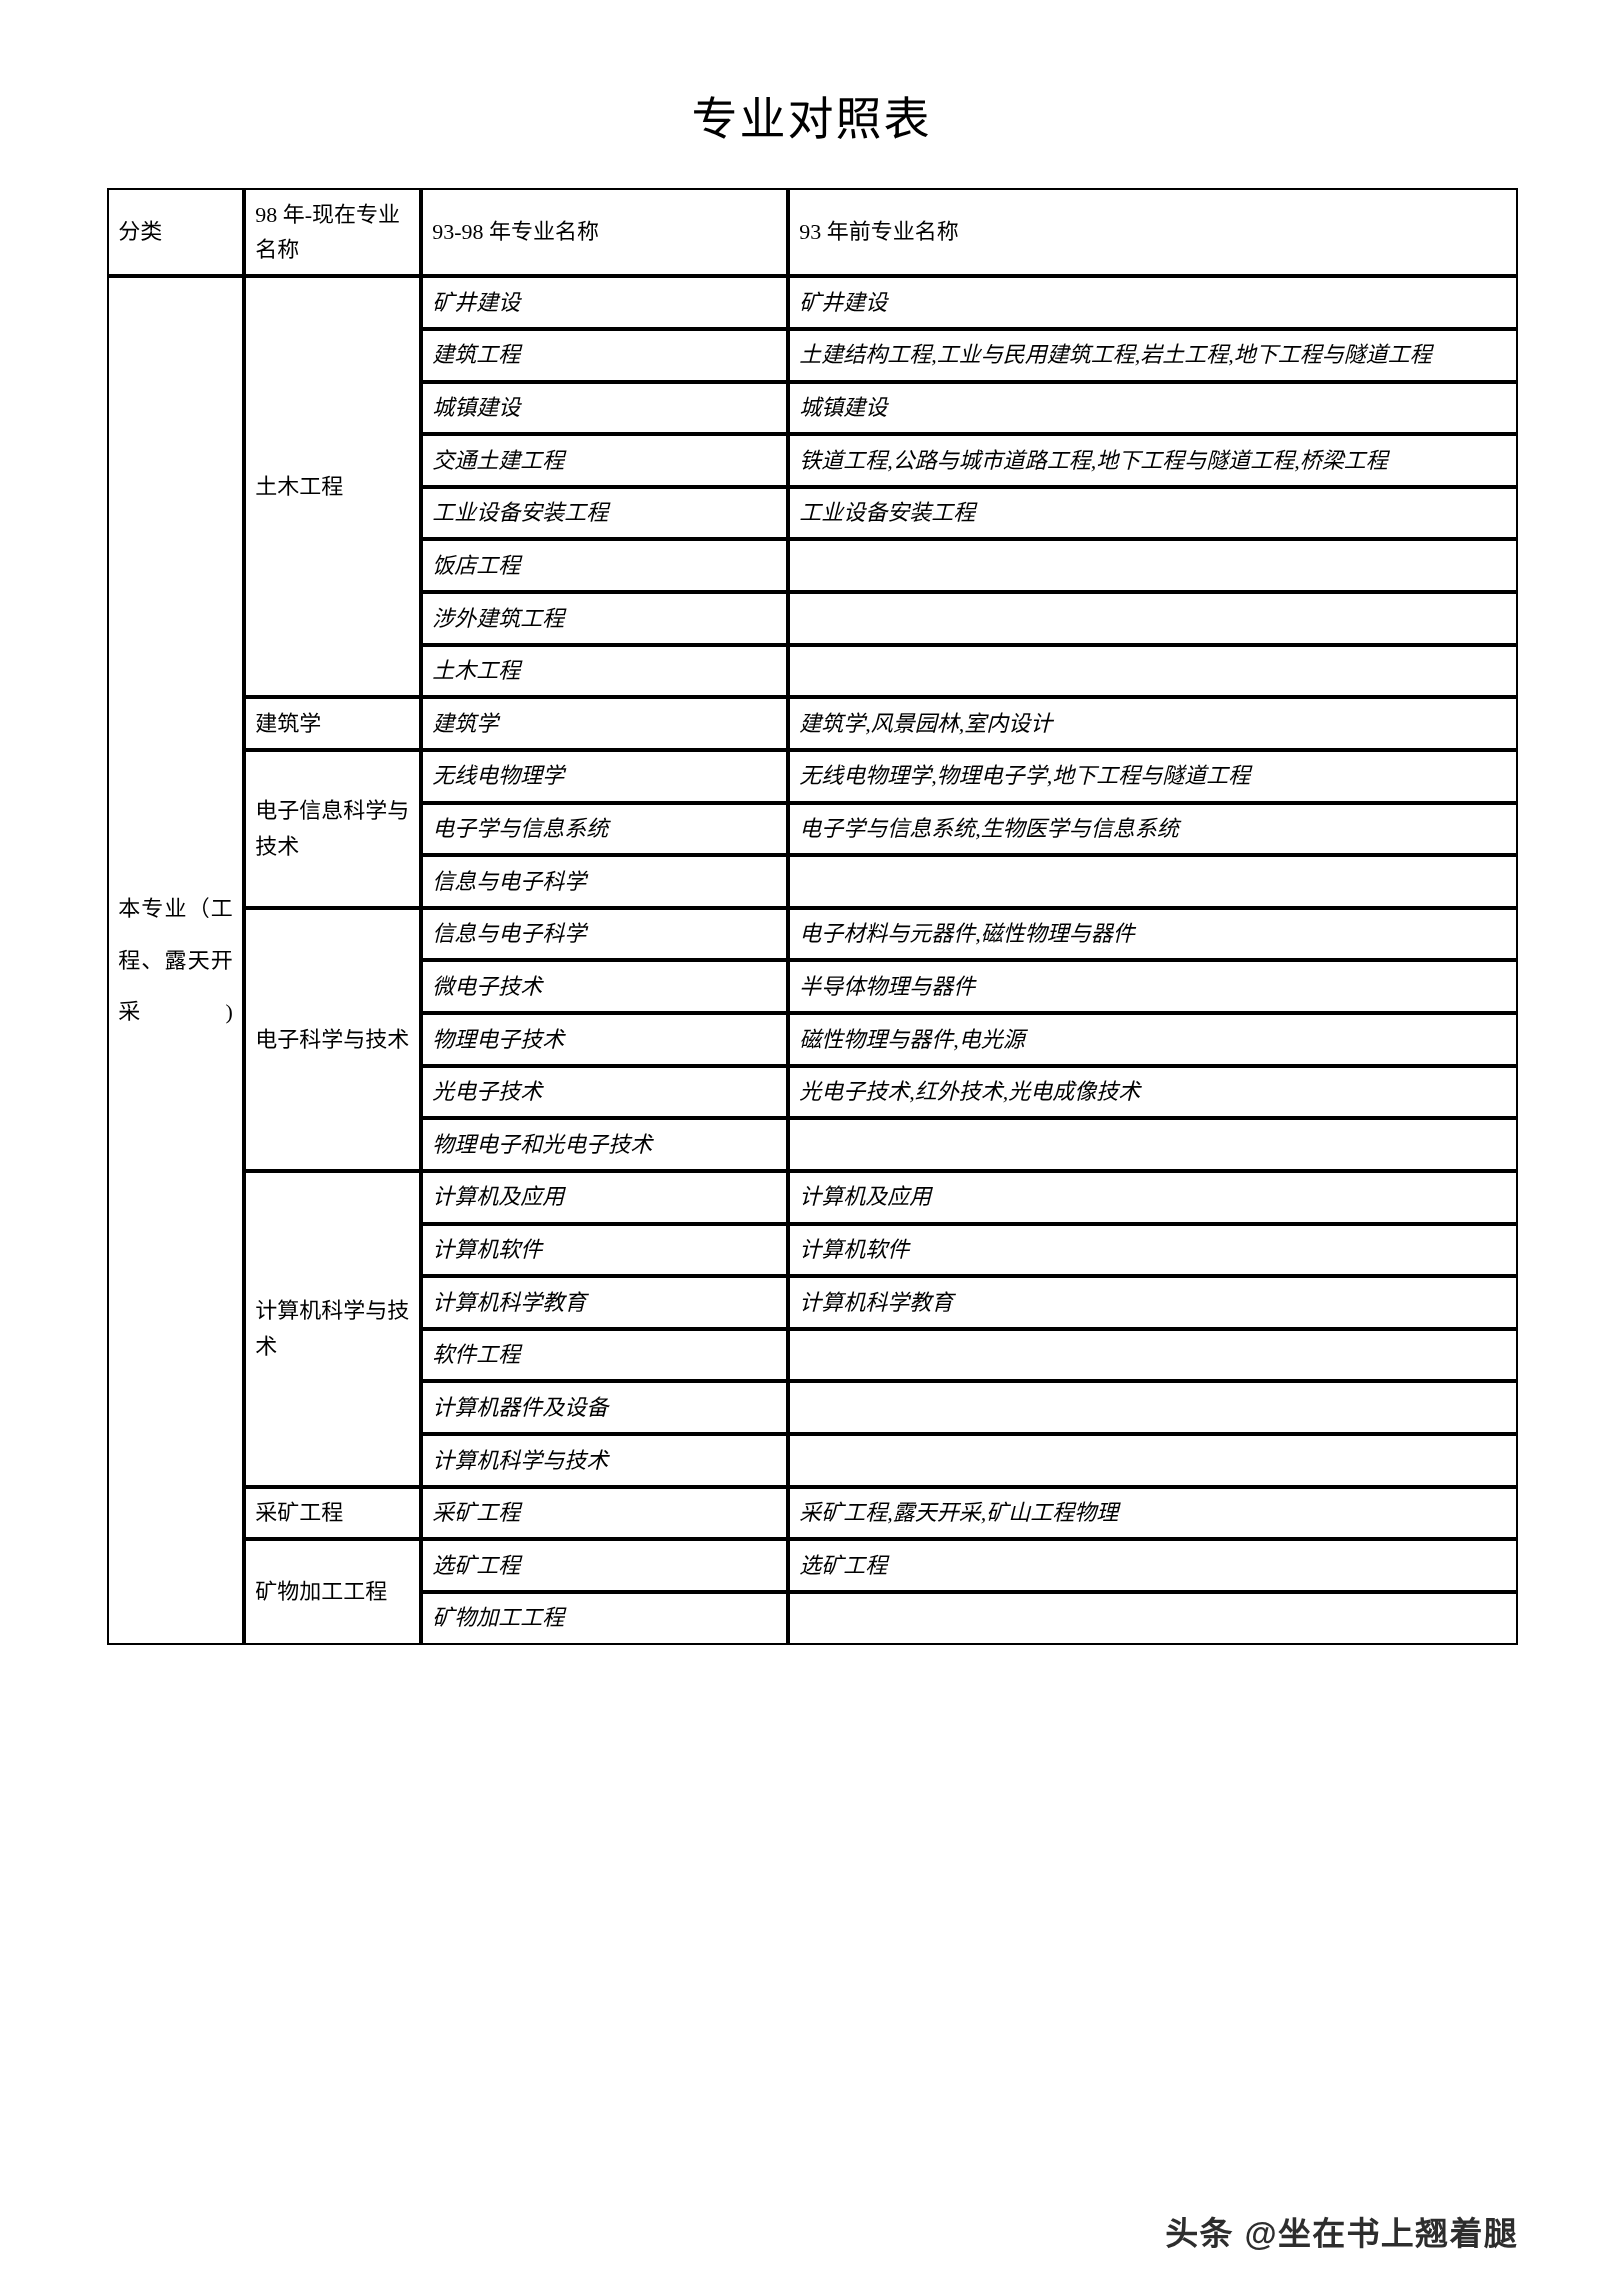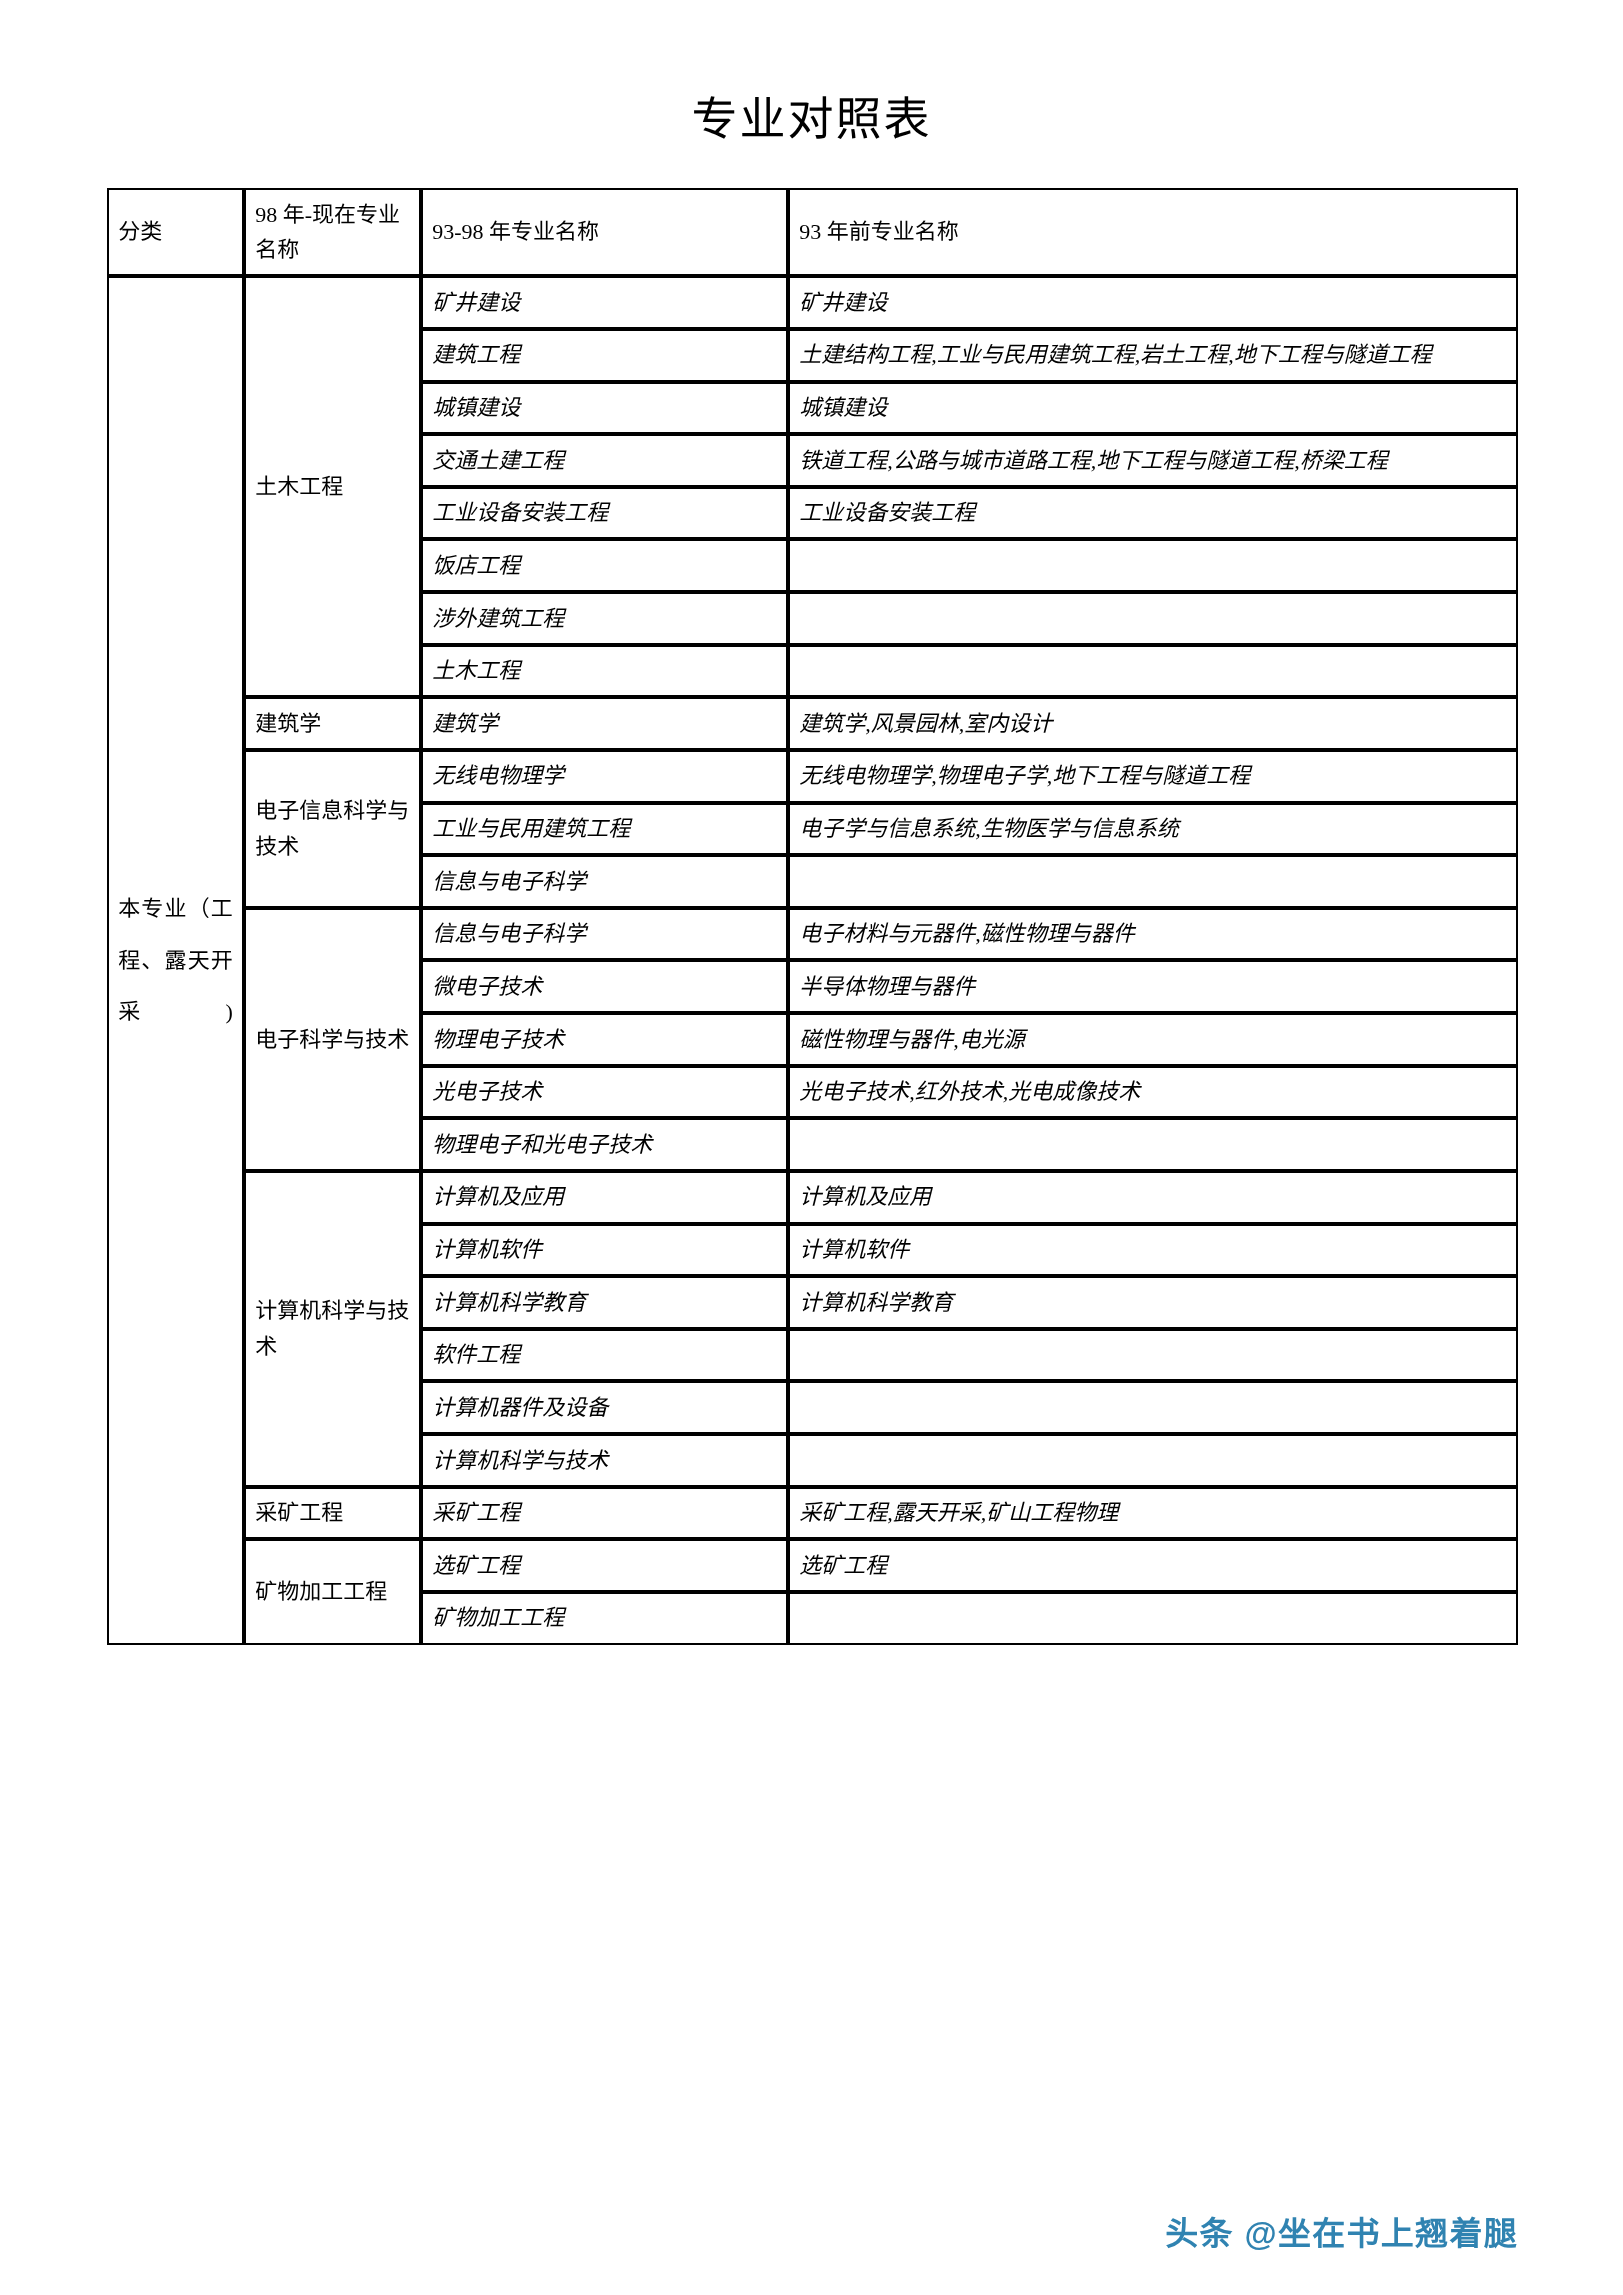--- a/index.html
+++ b/index.html
@@ -104,21 +104,21 @@
     vertical-align: middle;
     line-height: 1.95;
   }
 
   .watermark {
     position: absolute;
     right: 105px;
     top: 2207px;
     font-size: 33px;
     letter-spacing: 1.3px;
-    color: #0369a1;
+    color: #000000;
     font-family: "Liberation Sans", "DejaVu Sans", sans-serif;
     font-weight: 700;
     opacity: 0.82;
     white-space: nowrap;
   }
   .watermark .wm-brand { margin-right: 10.5px; }
 </style>
 </head>
 <body>
 
@@ -181,21 +181,21 @@
             <td class="grp-cell" rowspan="1">建筑学</td>
             <td class="mid-cell">建筑学</td>
             <td class="mid-cell">建筑学,风景园林,室内设计</td>
           </tr>
           <tr>
             <td class="grp-cell" rowspan="3">电子信息科学与技术</td>
             <td class="mid-cell">无线电物理学</td>
             <td class="mid-cell">无线电物理学,物理电子学,地下工程与隧道工程</td>
           </tr>
           <tr>
-            <td class="mid-cell">工业与民用建筑工程</td>
+            <td class="mid-cell">电子学与信息系统</td>
             <td class="mid-cell">电子学与信息系统,生物医学与信息系统</td>
           </tr>
           <tr>
             <td class="mid-cell">信息与电子科学</td>
             <td class="empty-cell"></td>
           </tr>
           <tr>
             <td class="grp-cell" rowspan="5">电子科学与技术</td>
             <td class="mid-cell">信息与电子科学</td>
             <td class="mid-cell">电子材料与元器件,磁性物理与器件</td>

